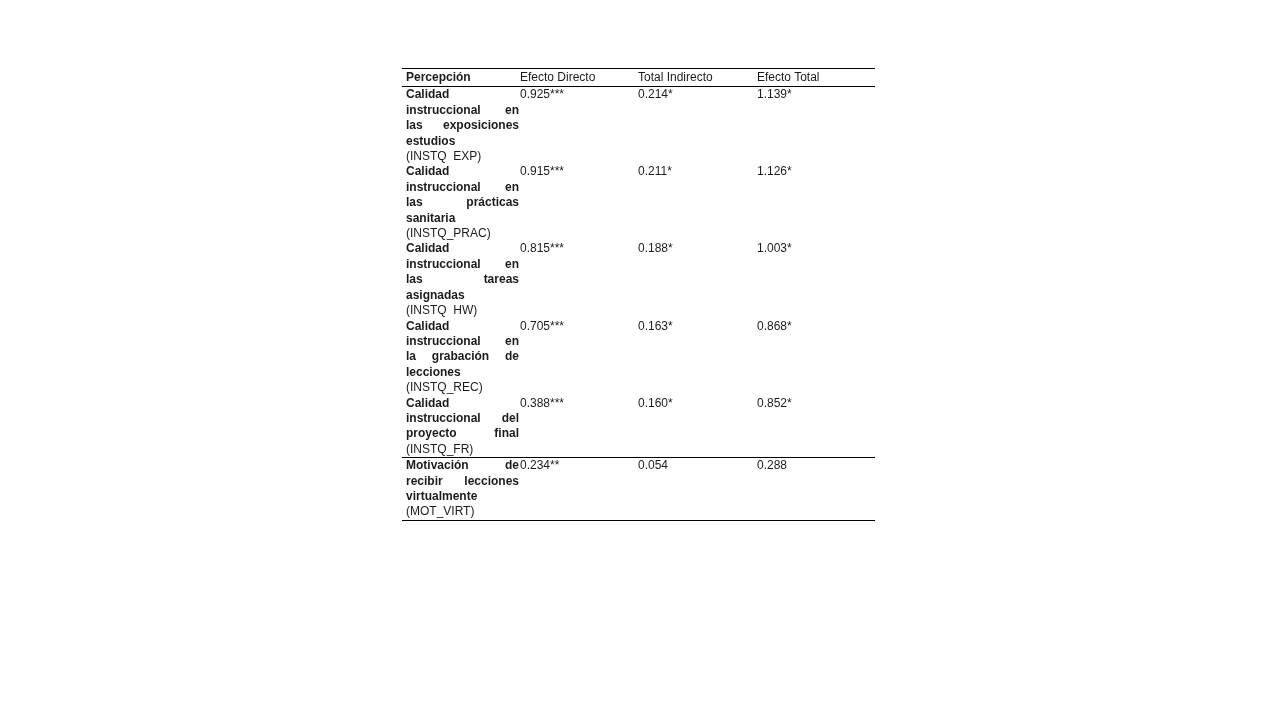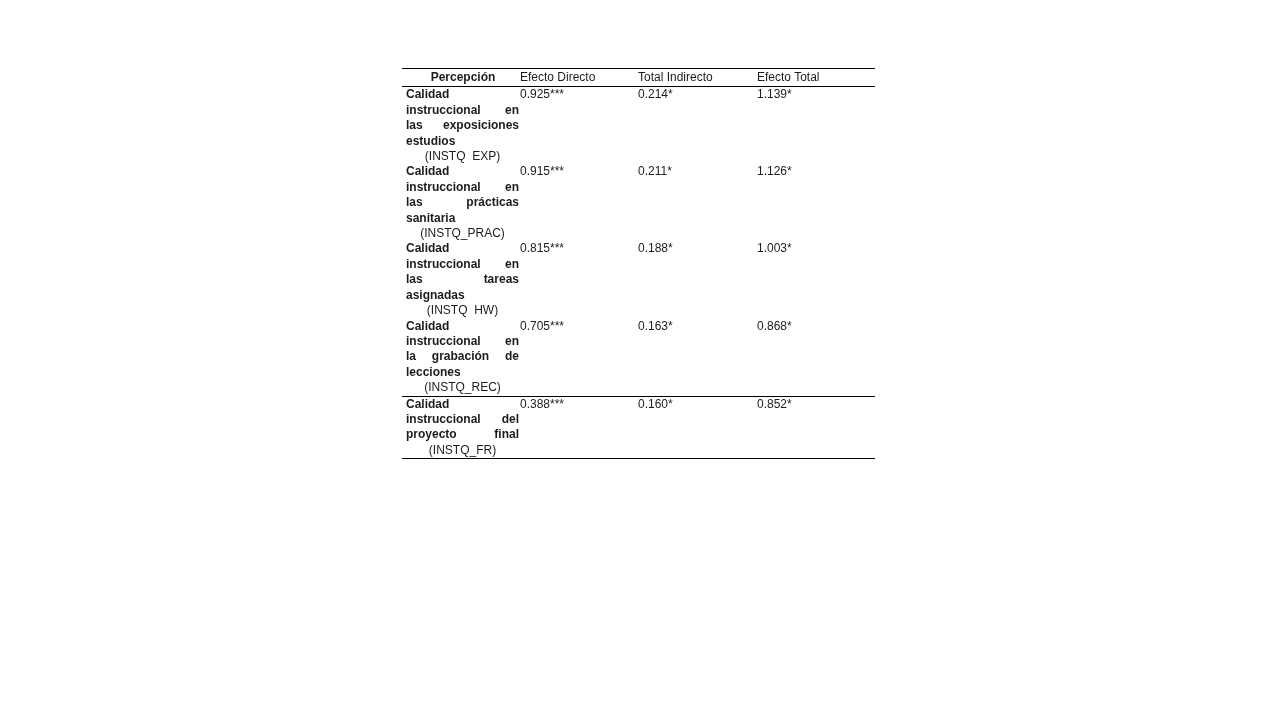--- a/index.html
+++ b/index.html
@@ -28,21 +28,21 @@
   thead th {
     border-top: 1.6px solid #000000;
     border-bottom: 1.4px solid #000000;
     font-weight: normal;
     vertical-align: top;
     padding: 1px 0 1px 0;
     white-space: nowrap;
     overflow: visible;
   }
   th.col-label {
-    text-align: center;
+    text-align: left;
     padding-left: 4px;
     font-weight: bold;
   }
   th.col-val, td.col-val {
     text-align: left;
   }
   tbody td {
     vertical-align: top;
     padding: 0;
   }
@@ -56,21 +56,21 @@
     border-bottom: 1.4px solid #000000;
   }
   
   .jl {
     text-align: justify;
     text-align-last: justify;
     font-weight: bold;
   }
   
   .ll {
-    text-align: center;
+    text-align: left;
   }
 </style>
 </head>
 <body>
 
 <div class="table-wrap">
   <table class="effects-table">
     <colgroup>
       <col style="width:118px">
       <col style="width:118px">
@@ -138,15 +138,26 @@
     <td class="col-label">
             <div class="jl">Calidad</div>
             <div class="jl">instruccional del</div>
             <div class="jl">proyecto final</div>
             <div class="ll">(INSTQ_FR)</div>
           </td>
     <td class="col-val">0.388***</td>
     <td class="col-val">0.160*</td>
     <td class="col-val">0.852*</td>
   </tr>
+        <tr class="data-row">
+    <td class="col-label">
+            <div class="jl">Motivación de</div>
+            <div class="jl">recibir lecciones</div>
+            <div class="jl">virtualmente</div>
+            <div class="ll">(MOT_VIRT)</div>
+          </td>
+    <td class="col-val">0.234**</td>
+    <td class="col-val">0.054</td>
+    <td class="col-val">0.288</td>
+  </tr>
       </tbody>
   </table>
 </div>
 
 </body></html>

